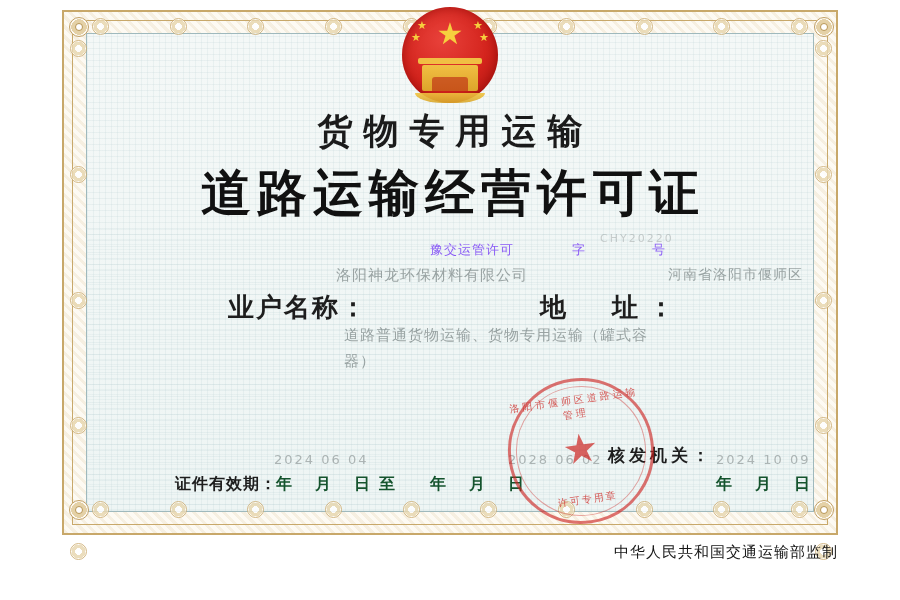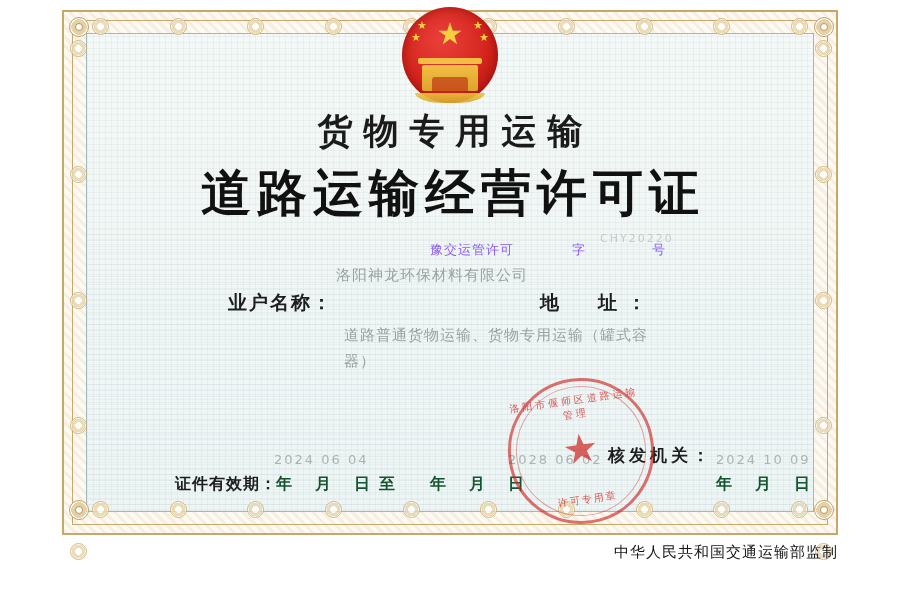--- a/index.html
+++ b/index.html
@@ -241,21 +241,21 @@
     top: 232px;
     font-size: 11px;
     letter-spacing: 2px;
     color: rgba(120,125,125,0.35);
   }
 
   
   .field-label {
     position: absolute;
     font-family: "DejaVu Serif", serif;
-    font-size: 19px;
+    font-size: 26px;
     font-weight: bold;
     color: #1d1d1d;
     letter-spacing: 2px;
     white-space: nowrap;
   }
   .lbl-name    { left: 228px; top: 290px; }
   .lbl-addr    { left: 540px; top: 290px; letter-spacing: 10px; }
   .lbl-scope   { left: 228px; top: 348px; }
   .lbl-issuer  { left: 608px; top: 444px; font-size: 17px; letter-spacing: 4px; }
   .lbl-valid   { left: 175px; top: 474px; font-size: 16px; font-weight: bold; letter-spacing: 1px; }
@@ -447,20 +447,21 @@
   <div class="serial-row">
     <span>豫交运管许可</span><span class="gap"></span><span>字</span><span class="gap2"></span><span>号</span>
   </div>
 
   <div class="field-label lbl-name">业户名称：</div>
   <div class="field-label lbl-addr">地　址：</div>
   <div class="field-label lbl-issuer">核发机关：</div>
   <div class="field-label lbl-valid">证件有效期：</div>
 
   <div class="value val-name">洛阳神龙环保材料有限公司</div>
+  <div class="value val-addr1">河南省洛阳市偃师区</div>
   <div class="value val-scope1">道路普通货物运输、货物专用运输（罐式容</div>
   <div class="value val-scope2">器）</div>
 
   <div class="val-date vd1">2024  06  04</div>
   <div class="val-date vd2">2028  06  02</div>
   <div class="val-date vd3">2024  10  09</div>
 
   <div class="date-row dr1">
     <span>年</span><span class="sp"></span><span>月</span><span class="sp"></span><span>日</span><span class="sp" style="width:8px"></span><span>至</span>
   </div>

